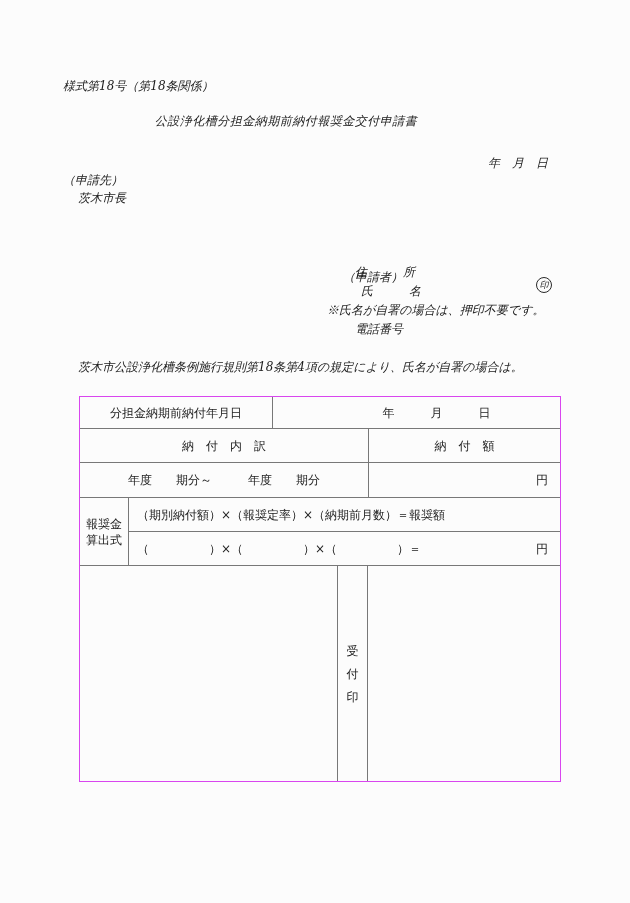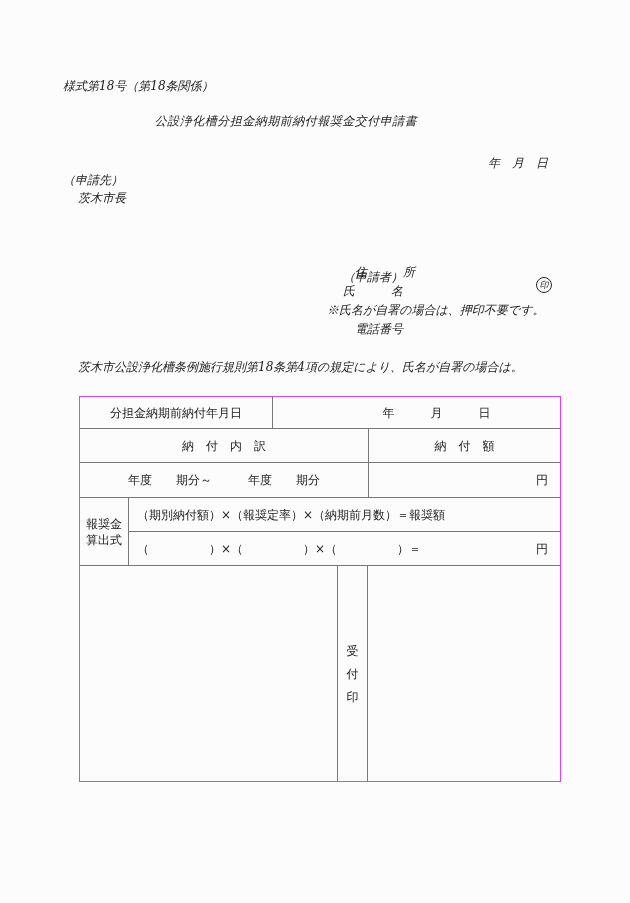--- a/index.html
+++ b/index.html
@@ -14,21 +14,21 @@
     overflow:hidden;
   }
   .abs { position:absolute; white-space:pre;font-style:italic; }
   .form-number { left:63px; top:80px; }
   .doc-title { left:0; top:115px; width:504px; text-align:center; letter-spacing:0.5px;margin-left:34px; }
   .date-line { left:488px; top:157px; }
   .recipient-label { left:63px; top:174px; }
   .recipient-name { left:78px; top:192px; }
   .applicant-label { left:343px; top:247px;margin-top:24px; }
   .address-row { left:355px; top:266px; }
-  .name-row { left:343px; top:285px; }
+  .name-row { left:361px; top:285px; }
   .seal { left:536px; top:277px; width:16px; height:16px; border:1px solid #2a2a2a;
           border-radius:50%; display:flex; align-items:center; justify-content:center;
           font-size:9px; }
   .seal-note { left:327px; top:304px; }
   .phone-row { left:355px; top:323px; }
   .declaration { left:78px; top:361px; }
 
   .main-table {
     position:absolute; left:79px; top:396px; width:482px; height:386px;
     border:1px solid #d946ef; display:flex; flex-direction:column;

